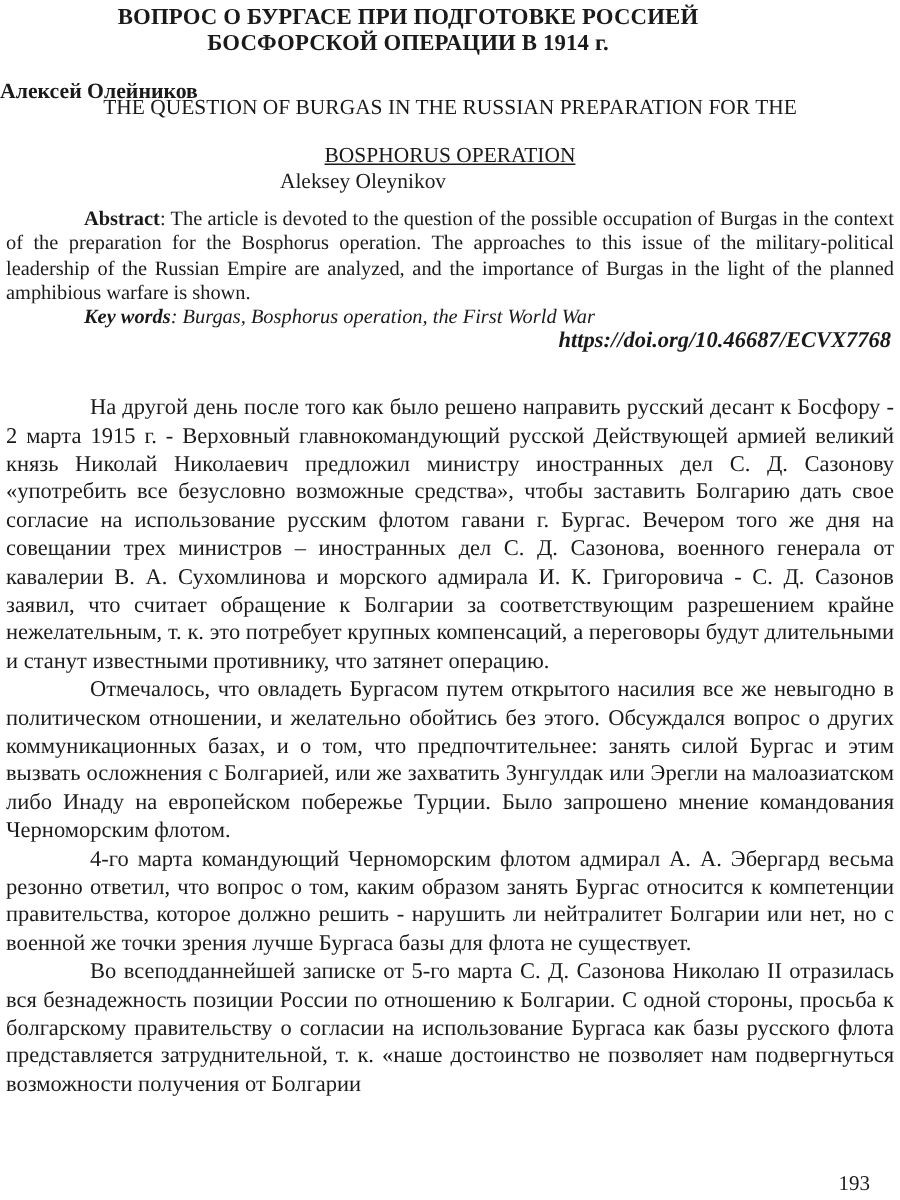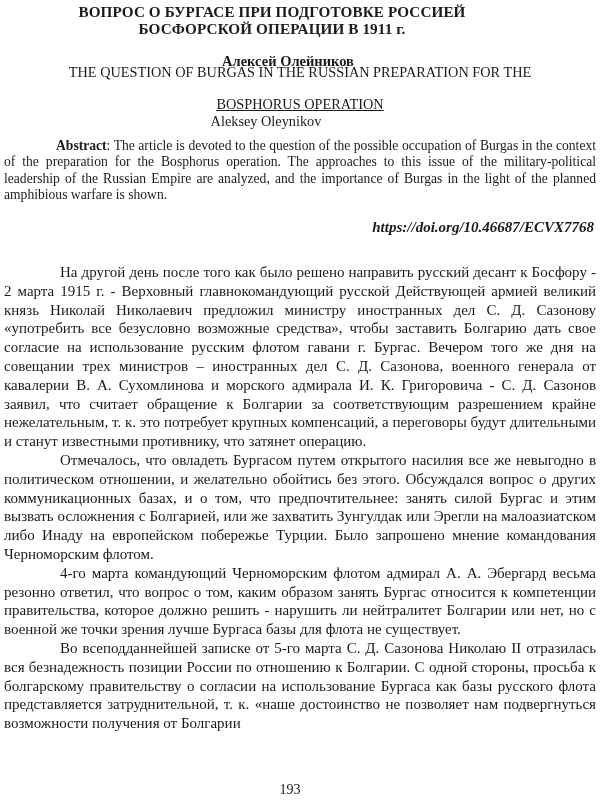--- a/index.html
+++ b/index.html
@@ -3,52 +3,53 @@
 <meta charset="utf-8">
 <style>
   html, body { margin: 0; padding: 0; background: #ffffff; }
   body { width: 600px; height: 800px; overflow: hidden; position: relative;
     font-family: "Liberation Serif", "DejaVu Serif", serif; color: #1a1a1a; }
   .page { position: absolute; left: 0; top: 0; width: 600px; height: 800px; }
   .title { position: absolute; left: 0; width: 544px; text-align: center;
     font-weight: bold; font-size: 15.2px; line-height: 19px; letter-spacing: 0.1px; }
   .title.l1 { top: 2px; }
   .title.l2 { top: 19px; }
-  .author-ru { position: absolute; top: 53px; width: 576px; text-align: center;
+  .author-ru { position: absolute; top: 53px; width: 576px; text-align: left;
     font-weight: bold; font-size: 14.5px; }
   .en-title { position: absolute; left: 0; width: 600px; text-align: center;
     font-size: 14.3px; line-height: 17px; }
   .en-title.l1 { top: 64px; }
   .en-title.l2 { top: 96px; text-decoration: underline; }
-  .author-en { position: absolute; top: 113px; width: 484px; text-align: center; font-size: 14.3px; margin-left: 24px; }
+  .author-en { position: absolute; top: 113px; width: 484px; text-align: center; font-size: 14.3px; }
   .abstract { position: absolute; left: 4px; width: 592px; top: 138px;
     font-size: 13.6px; line-height: 16.4px; text-align: justify; }
   .abstract .indent { display: inline-block; width: 52px; }
   .abstract b { font-weight: bold; }
   .kw { position: absolute; left: 56px; top: 203px; font-style: italic; font-size: 13.6px; }
   .kw b { font-weight: bold; }
   .doi { position: absolute; right: 6px; top: 219px; font-style: italic; font-weight: bold; font-size: 15px; margin-left: 36px; }
   .body-text { position: absolute; left: 4px; width: 592px; top: 243px;
     font-size: 15px; line-height: 18.8px; text-align: justify; margin-top: 20px; }
   .body-text p { margin: 0; text-indent: 56px; text-align: justify; }
-  .page-num { position: absolute; top: 782px; width: 580px; text-align: center; font-size: 14px; }
+  .page-num { position: absolute; top: 782px; width: 580px; text-align: right; font-size: 14px; }
 </style>
 </head>
 <body>
 
 <div class="page">
   <div class="title l1">ВОПРОС О БУРГАСЕ ПРИ ПОДГОТОВКЕ РОССИЕЙ</div>
-  <div class="title l2">БОСФОРСКОЙ ОПЕРАЦИИ В 1911 г.</div>
+  <div class="title l2">БОСФОРСКОЙ ОПЕРАЦИИ В 1914 г.</div>
   <div class="author-ru">Алексей Олейников</div>
   <div class="en-title l1">THE QUESTION OF BURGAS IN THE RUSSIAN PREPARATION FOR THE</div>
   <div class="en-title l2">BOSPHORUS OPERATION</div>
   <div class="author-en">Aleksey Oleynikov</div>
 
   <div class="abstract"><span class="indent"></span><b>Abstract</b><span>: The article is devoted to the question of the possible occupation of Burgas in the context of the preparation for the Bosphorus operation. The approaches to this issue of the military-political leadership of the Russian Empire are analyzed, and the importance of Burgas in the light of the planned amphibious warfare is shown.</span></div>
 
+  <div class="kw"><b>Key words</b><span>: Burgas, Bosphorus operation, the First World War</span></div>
 
   <div class="doi">https://doi.org/10.46687/ECVX7768</div>
 
   <div class="body-text">
     <p>На другой день после того как было решено направить русский десант к Босфору - 2 марта 1915 г. - Верховный главнокомандующий русской Действующей армией великий князь Николай Николаевич предложил министру иностранных дел С. Д. Сазонову «употребить все безусловно возможные средства», чтобы заставить Болгарию дать свое согласие на использование русским флотом гавани г. Бургас. Вечером того же дня на совещании трех министров – иностранных дел С. Д. Сазонова, военного генерала от кавалерии В. А. Сухомлинова и морского адмирала И. К. Григоровича - С. Д. Сазонов заявил, что считает обращение к Болгарии за соответствующим разрешением крайне нежелательным, т. к. это потребует крупных компенсаций, а переговоры будут длительными и станут известными противнику, что затянет операцию.</p>
     <p>Отмечалось, что овладеть Бургасом путем открытого насилия все же невыгодно в политическом отношении, и желательно обойтись без этого. Обсуждался вопрос о других коммуникационных базах, и о том, что предпочтительнее: занять силой Бургас и этим вызвать осложнения с Болгарией, или же захватить Зунгулдак или Эрегли на малоазиатском либо Инаду на европейском побережье Турции. Было запрошено мнение командования Черноморским флотом.</p>
     <p>4-го марта командующий Черноморским флотом адмирал А. А. Эбергард весьма резонно ответил, что вопрос о том, каким образом занять Бургас относится к компетенции правительства, которое должно решить - нарушить ли нейтралитет Болгарии или нет, но с военной же точки зрения лучше Бургаса базы для флота не существует.</p>
     <p>Во всеподданнейшей записке от 5-го марта С. Д. Сазонова Николаю II отразилась вся безнадежность позиции России по отношению к Болгарии. С одной стороны, просьба к болгарскому правительству о согласии на использование Бургаса как базы русского флота представляется затруднительной, т. к. «наше достоинство не позволяет нам подвергнуться возможности получения от Болгарии</p>
   </div>
 

